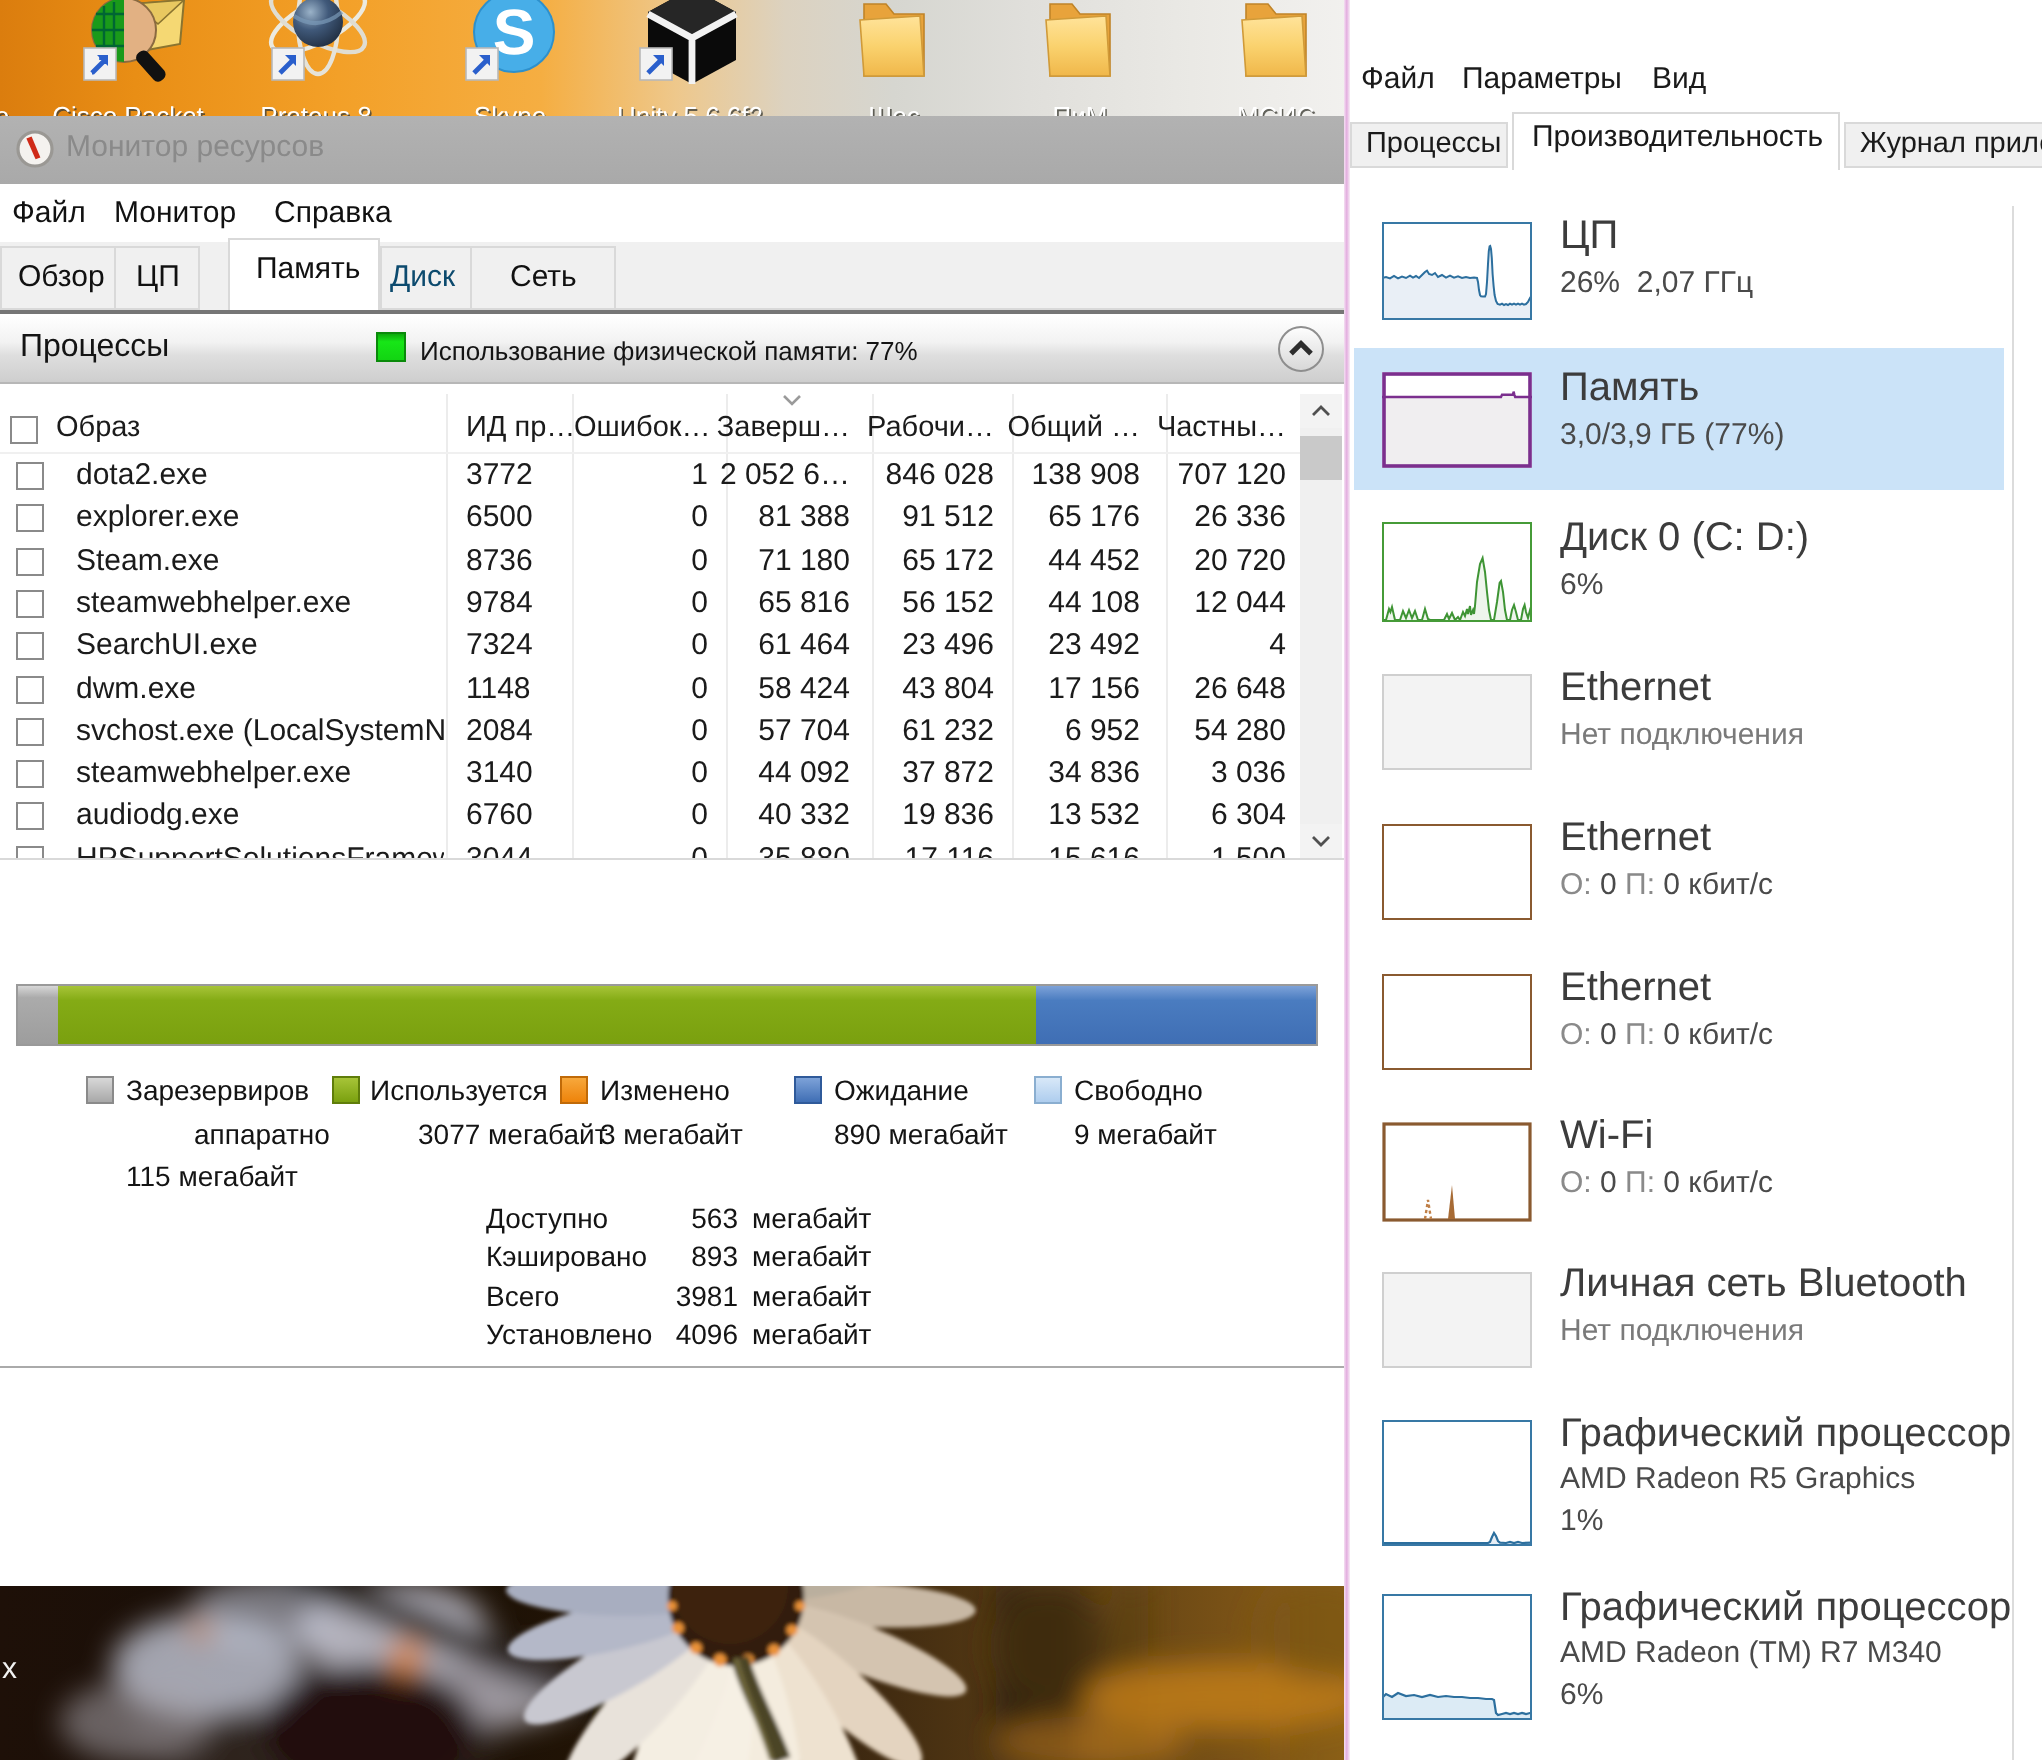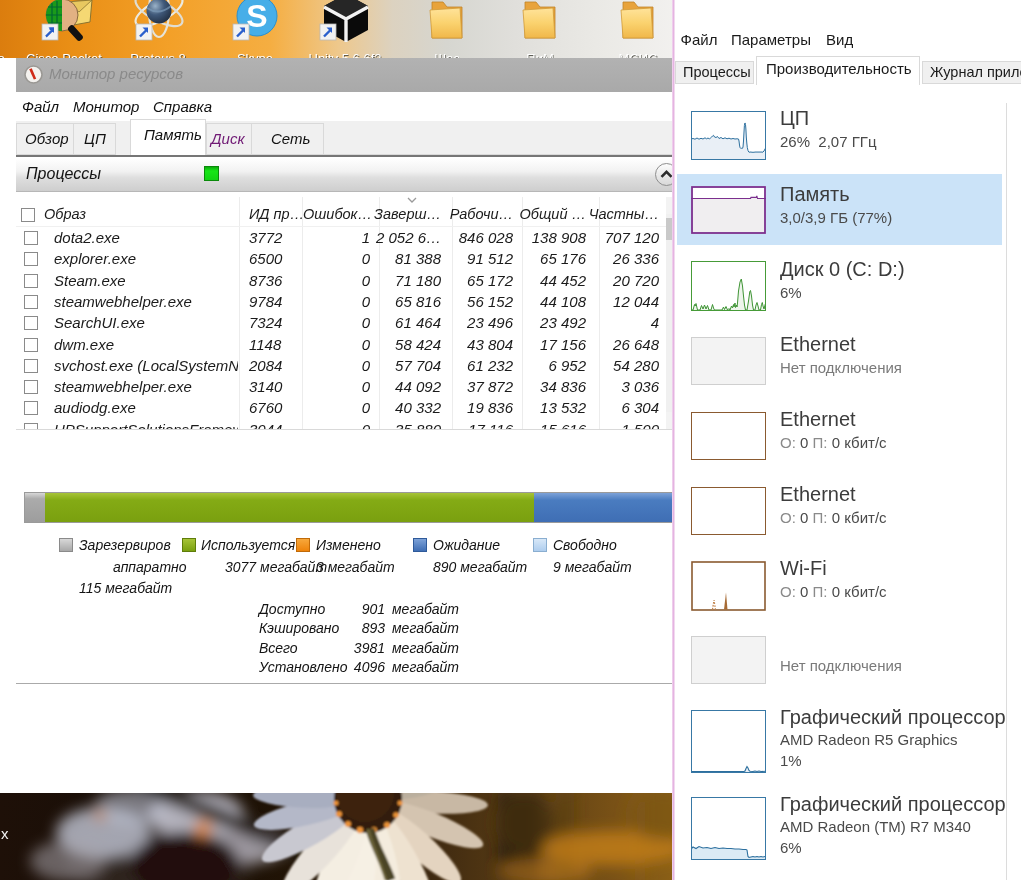--- a/index.html
+++ b/index.html
@@ -209,21 +209,21 @@
             <circle cx="-32" cy="4" r="2.5"></circle>
         </g>
       </g>
       <path d="M370,36 C374,52 384,68 391,87" stroke="#4c4426" stroke-width="9" fill="none"></path>
       <path d="M368,36 C372,52 380,68 386,87" stroke="#6e663a" stroke-width="2.5" fill="none"></path>
     </g>
     <text x="1" y="46" font-family="Liberation Sans" font-size="15" fill="#f2f2f2">x</text>
   </svg>
 </div>
 
-<div class="abs" id="resmon" style="left:16px;top:58px;width:672px;height:669px;background:#fff;overflow:hidden;font-style:italic;">
+<div class="abs" id="resmon" style="left:0;top:58px;width:672px;height:669px;background:#fff;overflow:hidden;">
 
   <div class="abs" style="left:0;top:0;width:672px;height:34px;background:linear-gradient(#b2b2b2,#a9a9a9);">
     <svg class="abs" style="left:8px;top:7px;" width="19" height="19" viewBox="0 0 19 19">
       <circle cx="9.5" cy="9.5" r="8.5" fill="#f4f2ef" stroke="#9a9894" stroke-width="1.6"></circle>
       <polygon points="5.2,4.2 7.8,3.2 12.2,13.8 9.8,14.6" fill="#cf2a18"></polygon>
     </svg>
     <div class="abs" style="left:33px;top:7px;font-size:15px;color:#8a8a8a;">Монитор ресурсов</div>
   </div>
 
   <div class="abs" style="left:0;top:34px;width:672px;height:29px;background:#ffffff;font-size:15px;color:#111;">
@@ -235,29 +235,30 @@
   <div class="abs" style="left:0;top:63px;width:672px;height:34px;background:#f0f0f0;">
     <div class="abs" style="left:0;top:2px;width:58px;height:32px;border:1px solid #d9d9d9;box-sizing:border-box;"></div>
     <div class="abs" style="left:57px;top:2px;width:43px;height:32px;border:1px solid #d9d9d9;box-sizing:border-box;"></div>
     <div class="abs" style="left:190px;top:2px;width:46px;height:32px;border:1px solid #d9d9d9;box-sizing:border-box;"></div>
     <div class="abs" style="left:235px;top:2px;width:73px;height:32px;border:1px solid #d9d9d9;box-sizing:border-box;"></div>
     <div class="abs" style="left:308px;top:2px;width:364px;height:32px;border-bottom:1px solid #d9d9d9;box-sizing:border-box;"></div>
     <div class="abs" style="left:9px;top:9px;font-size:15px;color:#111;">Обзор</div>
     <div class="abs" style="left:68px;top:9px;font-size:15px;color:#111;">ЦП</div>
     <div class="abs" style="left:114px;top:-2px;width:76px;height:36px;background:#fff;border:1px solid #d9d9d9;border-bottom:none;box-sizing:border-box;"></div>
     <div class="abs" style="left:128px;top:5px;font-size:15px;color:#111;">Память</div>
-    <div class="abs" style="left:195px;top:9px;font-size:15px;color:#701a75;">Диск</div>
+    <div class="abs" style="left:195px;top:9px;font-size:15px;color:#0c4a6e;">Диск</div>
     <div class="abs" style="left:255px;top:9px;font-size:15px;color:#111;">Сеть</div>
   </div>
 
   <div class="abs" style="left:0;top:97px;width:672px;height:2px;background:#767676;"></div>
 
   <div class="hbar" style="top:100px;">
     <div class="t" style="left:10px;">Процессы</div>
     <div class="sq" style="left:188px;background:linear-gradient(#0caa0c,#17e617 30%,#12d412);border:1px solid #0a8a0a;"></div>
+    <div class="lbl" style="left:210px;">Использование физической памяти: 77%</div>
     <div class="collbtn" style="left:639px;">
       <svg width="21" height="21" viewBox="0 0 21 21">
           <path d="M5.5 12.8 L10.5 7.8 L15.5 12.8" fill="none" stroke="#2d2d2d" stroke-width="2.6"></path>
         </svg>
     </div>
   </div>
 
   <div class="abs" id="ptable" style="left:0;top:139px;width:672px;height:232px;overflow:hidden;background:#fff;">
 
     <div class="abs" style="left:223px;top:0;width:1px;height:232px;background:#ececec;"></div>
@@ -419,21 +420,21 @@
   <div class="legtxt" style="left:417px;top:479px;">Ожидание</div>
   <div class="legtxt" style="left:417px;top:501px;">890 мегабайт</div>
   <div class="legsq" style="left:517px;top:480px;background:linear-gradient(#d8e8f8,#aecdee);border:1px solid #8aaed0;"></div>
   <div class="legtxt" style="left:537px;top:479px;">Свободно</div>
   <div class="legtxt" style="left:537px;top:501px;">9 мегабайт</div>
 
   <div class="legtxt" style="left:243px;top:543px;">Доступно</div>
   <div class="legtxt" style="left:243px;top:562px;">Кэшировано</div>
   <div class="legtxt" style="left:243px;top:582px;">Всего</div>
   <div class="legtxt" style="left:243px;top:601px;">Установлено</div>
-  <div class="legtxt" style="left:288px;top:543px;width:81px;text-align:right;">901</div>
+  <div class="legtxt" style="left:288px;top:543px;width:81px;text-align:right;">563</div>
   <div class="legtxt" style="left:288px;top:562px;width:81px;text-align:right;">893</div>
   <div class="legtxt" style="left:288px;top:582px;width:81px;text-align:right;">3981</div>
   <div class="legtxt" style="left:288px;top:601px;width:81px;text-align:right;">4096</div>
   <div class="legtxt" style="left:376px;top:543px;">мегабайт</div>
   <div class="legtxt" style="left:376px;top:562px;">мегабайт</div>
   <div class="legtxt" style="left:376px;top:582px;">мегабайт</div>
   <div class="legtxt" style="left:376px;top:601px;">мегабайт</div>
 
   <div class="abs" style="left:0;top:625px;width:672px;height:1px;background:#aaaaaa;"></div>
 
@@ -503,20 +504,21 @@
 
   <svg class="abs" style="left:19px;top:561px;" width="75" height="50" viewBox="0 0 75 50">
     <rect x="1" y="1" width="73" height="48" fill="#fff" stroke="#8a5a30" stroke-width="1.6"></rect>
     <path d="M21.5,48.5 L23,39 L24.5,48.5" fill="none" stroke="#c08048" stroke-width="1.2" stroke-dasharray="1.6,1.4"></path>
     <path d="M33,48.5 L35,31.5 L36.5,48.5 Z" fill="#a76b35"></path>
   </svg>
   <div class="abs" style="left:108px;top:557px;font-size:20px;color:#3c3c3c;">Wi-Fi</div>
   <div class="abs" style="left:108px;top:583px;font-size:15px;color:#4a4a4a;"><span style="color:#8a8a8a;">О:</span> 0 <span style="color:#8a8a8a;">П:</span> 0 кбит/с</div>
 
   <div class="abs" style="left:19px;top:636px;width:75px;height:48px;background:#f3f3f3;border:1px solid #cfcfcf;box-sizing:border-box;"></div>
+  <div class="abs" style="left:108px;top:631px;font-size:20px;color:#3c3c3c;white-space:nowrap;">Личная сеть Bluetooth</div>
   <div class="abs" style="left:108px;top:657px;font-size:15px;color:#7a7a7a;">Нет подключения</div>
 
   <svg class="abs" style="left:19px;top:710px;" width="75" height="63" viewBox="0 0 75 63">
     <rect x="0" y="0" width="75" height="63" fill="#fff"></rect>
     <path d="M0,61.5 L53,61.5 L54,61 L55,58.5 L56,56.5 L57,58 L58,60.5 L59,61.3 L62,61.5 L64,61 L66,61.5 L68,61 L70,61.5 L75,61.3 L75,63 L0,63 Z" fill="#e7eef5"></path>
     <path d="M0,61.5 L53,61.5 L54,61 L55,58.5 L56,56.5 L57,58 L58,60.5 L59,61.3 L62,61.5 L64,61 L66,61.5 L68,61 L70,61.5 L75,61.3" fill="none" stroke="#2c6f9e" stroke-width="1.1"></path>
     <rect x="0.5" y="0.5" width="74" height="62" fill="none" stroke="#3878a5" stroke-width="1"></rect>
   </svg>
   <div class="abs" style="left:108px;top:706px;font-size:20px;color:#3c3c3c;white-space:nowrap;">Графический процессор</div>
   <div class="abs" style="left:108px;top:731px;font-size:15px;color:#4a4a4a;">AMD Radeon R5 Graphics</div>

